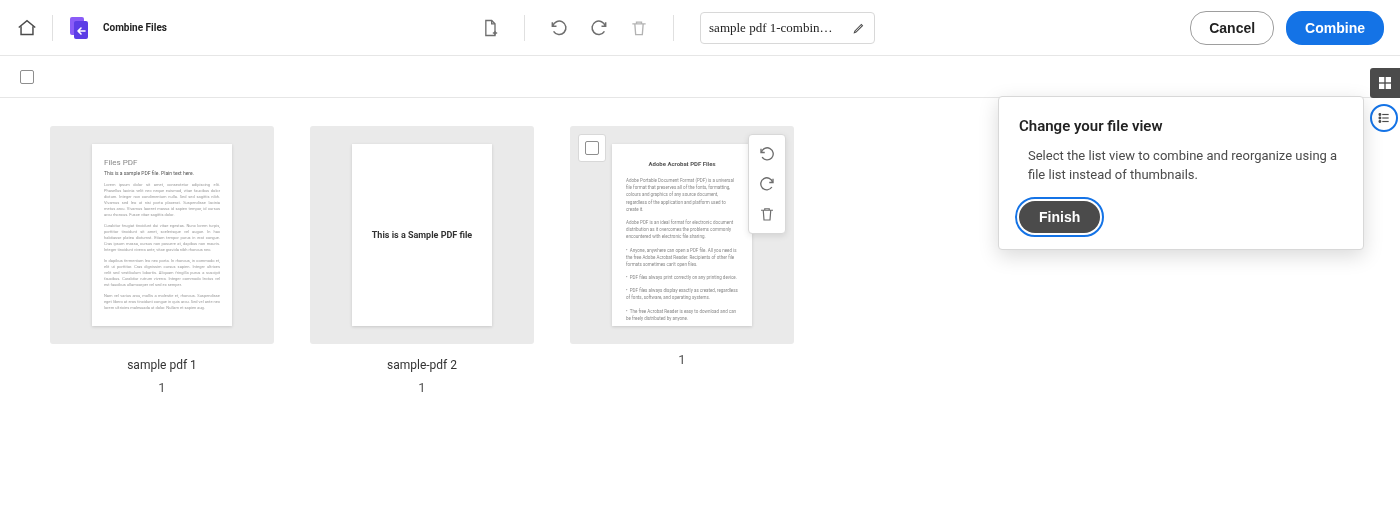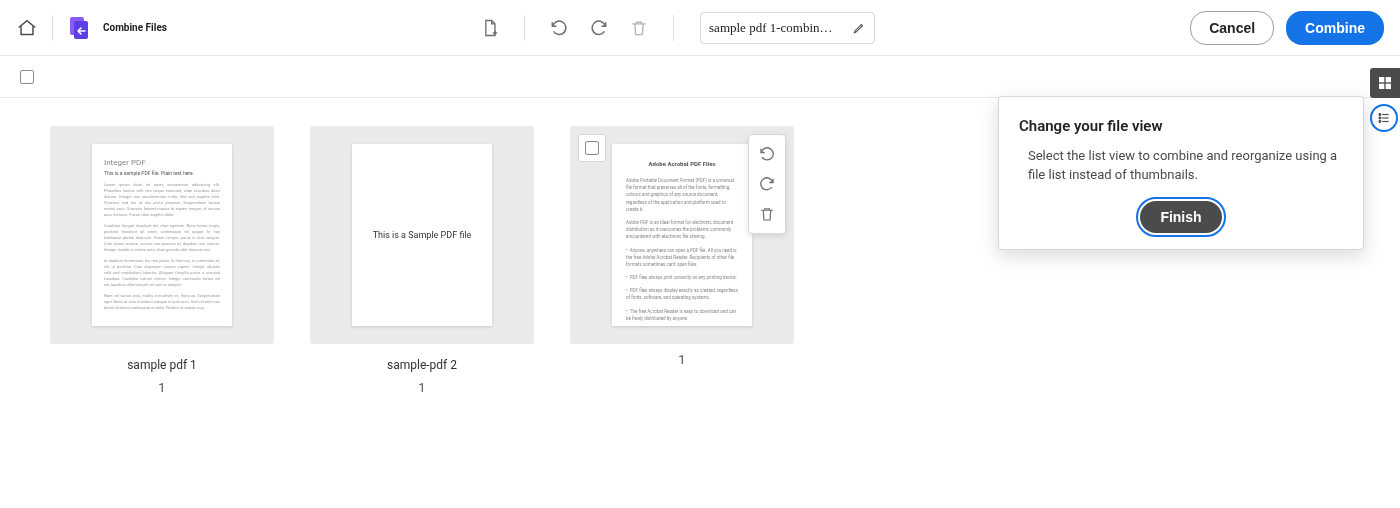--- a/index.html
+++ b/index.html
@@ -62,21 +62,21 @@
     .page-preview {
       width: 140px; height: 182px; background: #fff;
       box-shadow: 0 1px 3px rgba(0,0,0,0.15);
       padding: 14px 12px; font-size: 4px; color: #999; overflow: hidden;
     }
     .pv-title { font-size: 8px; color: #888; margin-bottom: 3px; }
     .pv-sub { font-size: 5px; color: #555; margin-bottom: 6px; }
     .pv-para { line-height: 1.5; margin-bottom: 5px; text-align: justify; }
     .preview-center {
       display: flex; align-items: center; justify-content: center;
-      font-size: 9px; font-weight: 400; color: #333; text-align: center;
+      font-size: 9px; font-weight: 700; color: #333; text-align: center;
       height: 100%;
     }
     .pv3-title { font-size: 6px; font-weight: 700; text-align: center; color: #555; margin: 6px 0 10px; }
     .pv3-body { font-size: 4.5px; color: #888; line-height: 1.6; }
     .pv3-item { margin-bottom: 6px; }
     .card-name { font-size: 12px; color: #333; text-align: center; margin-top: 14px; }
     .card-pages { font-size: 13px; color: #555; text-align: center; margin-top: 8px; }
     .hover-check {
       position: absolute; top: 8px; left: 8px; width: 28px; height: 28px;
       background: #fff; border: 1px solid #d8d8d8; border-radius: 3px;
@@ -108,21 +108,21 @@
       color: #4b4b4b; background: #fff; width: 28px; height: 28px;
     }
     .coach {
       position: absolute; top: 96px; right: 36px; width: 366px;
       background: #fff; border: 1px solid #d8d8d8; border-radius: 4px;
       box-shadow: 0 6px 20px rgba(0,0,0,0.15);
       padding: 20px 20px 16px;
     }
     .coach-title { font-size: 15px; font-weight: 600; color: #222; margin-bottom: 12px; }
     .coach-body { font-size: 13px; color: #4b4b4b; line-height: 1.45; margin-bottom: 16px; margin-left: 9px; }
-    .coach-actions { display: flex; justify-content: center; }
+    .coach-actions { display: flex; justify-content: flex-start; }
     .finish-btn {
       height: 32px; border-radius: 16px; padding: 0 20px;
       background: #4b4b4b; color: #fff; font-size: 14px; font-weight: 600;
       border: none; cursor: pointer;
       outline: 2px solid #1473e6; outline-offset: 2px;
     }
     svg { display: block; }
   </style>
 </head>
 <body>
@@ -188,21 +188,21 @@
 
 <div class="selectbar">
   <span class="checkbox"></span>
 </div>
 
 <div class="content">
 
   <div class="card">
     <div class="thumb-wrap">
       <div class="page-preview">
-        <div class="pv-title">Integer PDF</div>
+        <div class="pv-title">Files PDF</div>
         <div class="pv-sub">This is a sample PDF file. Plain text here.</div>
         <div class="pv-para">Lorem ipsum dolor sit amet, consectetur adipiscing elit. Phasellus lacinia velit nec neque euismod, vitae faucibus dolor dictum. Integer non condimentum nulla. Sed sed sagittis nibh. Vivamus sed leo ut nisi porta placerat. Suspendisse lacinia metus arcu. Vivamus laoreet massa id sapien tempor, id cursus arcu rhoncus. Fusce vitae sagittis dolor.</div>
         <div class="pv-para">Curabitur feugiat tincidunt dui vitae egestas. Nunc lorem turpis, porttitor tincidunt sit amet, scelerisque vel augue. In hac habitasse platea dictumst. Etiam tempor purus in erat congue. Cras ipsum massa, cursus non posuere at, dapibus non mauris. Integer tincidunt viverra ante, vitae gravida nibh rhoncus nec.</div>
         <div class="pv-para">In dapibus fermentum leo nec porta. In rhoncus, in commodo et, elit ut porttitor. Cras dignissim cursus sapien. Integer ultrices velit sed vestibulum lobortis. Aliquam fringilla purus a suscipit faucibus. Curabitur rutrum viverra. Integer commodo lectus vel est faucibus ullamcorper vel sed ex semper.</div>
         <div class="pv-para">Nam vel varius arcu, mollis a molestie et, rhoncus. Suspendisse eget libero at eros tincidunt congue in quis arcu. Sed vel ante nec lorem ultricies malesuada ut dolor. Nullam et sapien aug.</div>
       </div>
     </div>
     <div class="card-name">sample pdf 1</div>
     <div class="card-pages">1</div>
   </div>

